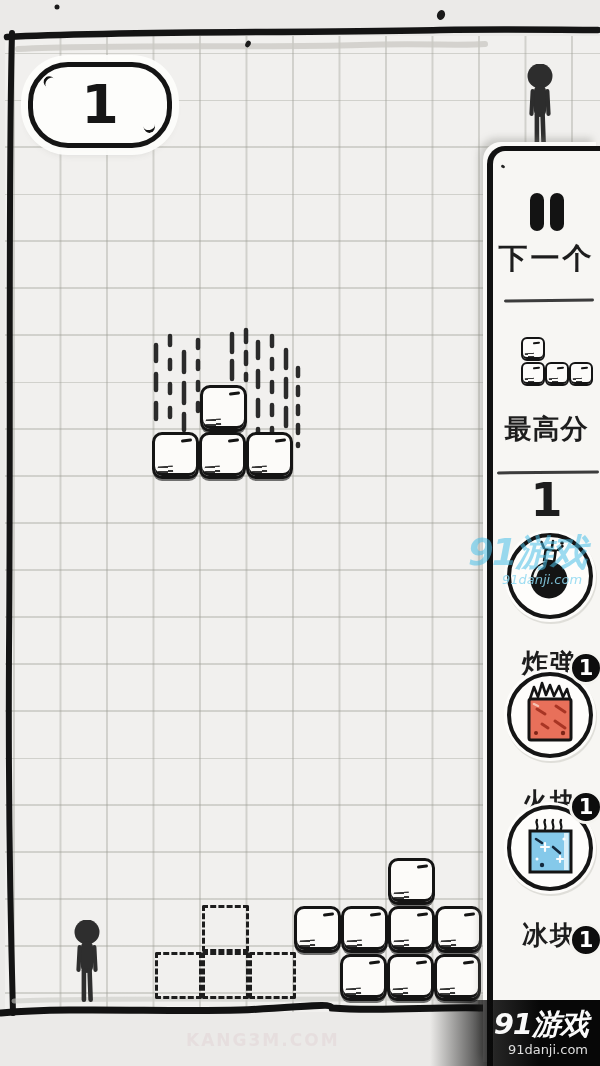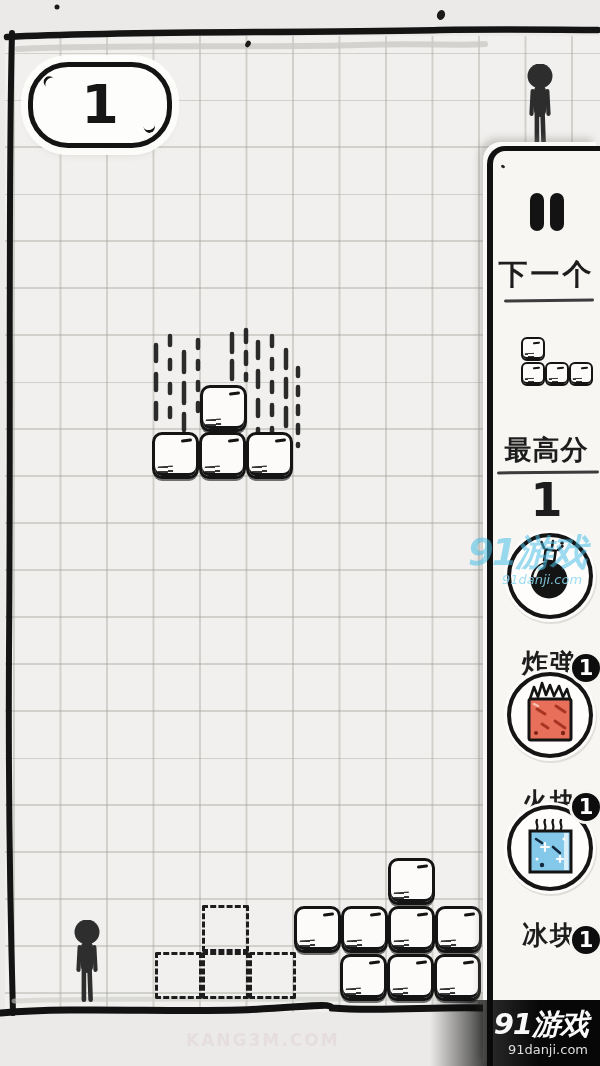--- a/index.html
+++ b/index.html
@@ -65,25 +65,25 @@
   .panel{
     position:absolute;left:487px;top:146px;width:113px;height:920px;z-index:5;
     background:#f7f6f3;box-sizing:border-box;
     border-left:6px solid #111;border-top:5px solid #111;border-top-left-radius:18px;
     box-shadow:-4px -4px 0 0 #fbfaf8, -8px -8px 7px rgba(130,130,122,.35);
   }
   .panel-dot{position:absolute;left:8px;top:14px;width:4px;height:3px;background:#222;border-radius:50%;transform:rotate(25deg);}
   .pause-btn{position:absolute;left:0;top:42px;width:100%;height:40px;display:flex;justify-content:center;gap:6px;cursor:pointer;}
   .pause-btn i{display:block;width:14px;height:38px;background:#131313;border-radius:7px;}
   .panel-text{position:absolute;left:0;width:100%;text-align:center;color:#1d1d1d;font-weight:bold;}
-  .next-label{top:104px;font-size:29px;letter-spacing:3px;}
+  .next-label{top:88px;font-size:29px;letter-spacing:3px;}
   .rule{position:absolute;height:3px;background:#3c3c3c;border-radius:2px;}
   .rule1{left:11px;top:148px;width:90px;transform:rotate(-.6deg);}
   .rule2{left:4px;top:320px;width:102px;transform:rotate(-.5deg);}
-  .hs-label{top:281px;font-size:27px;letter-spacing:1px;}
+  .hs-label{top:260px;font-size:27px;letter-spacing:1px;}
   .hs-value{top:322px;font-size:46px;}
   #next-preview{position:absolute;left:28px;top:186px;width:80px;height:52px;}
   #next-preview .cube{position:absolute;}
 
   .item{position:absolute;left:13px;width:88px;display:flex;flex-direction:column;align-items:center;}
   .item-bomb{top:382px;}
   .item-fire{top:521px;}
   .item-ice{top:654px;}
   .ring{
     position:relative;width:86px;height:86px;border-radius:50%;

